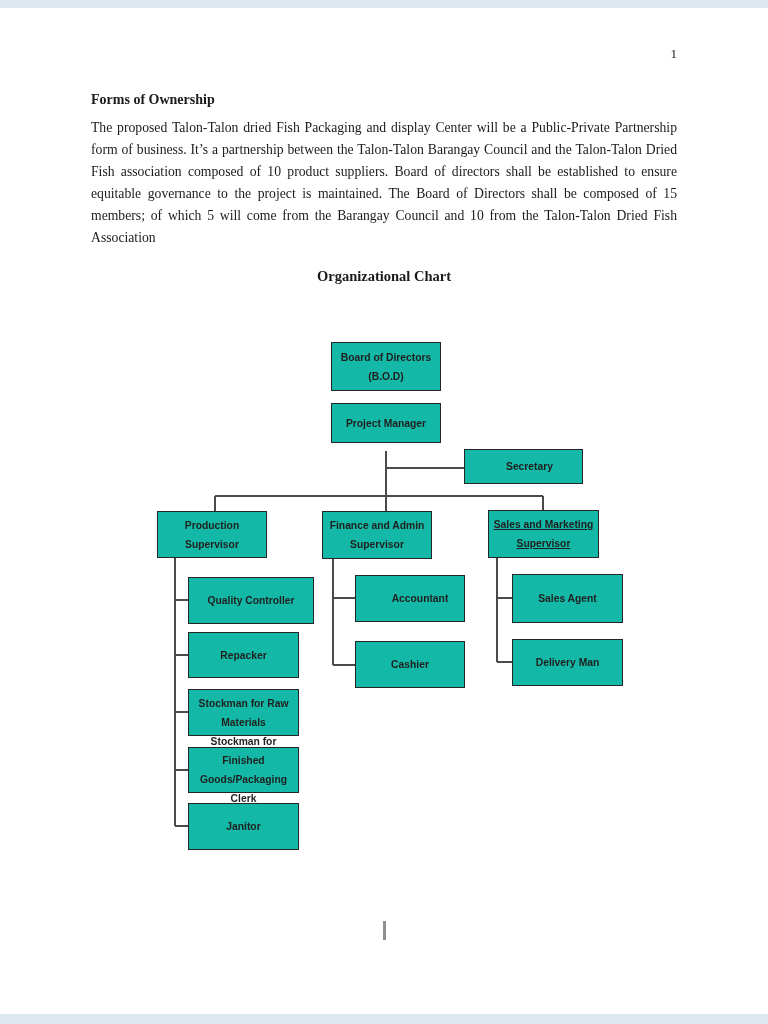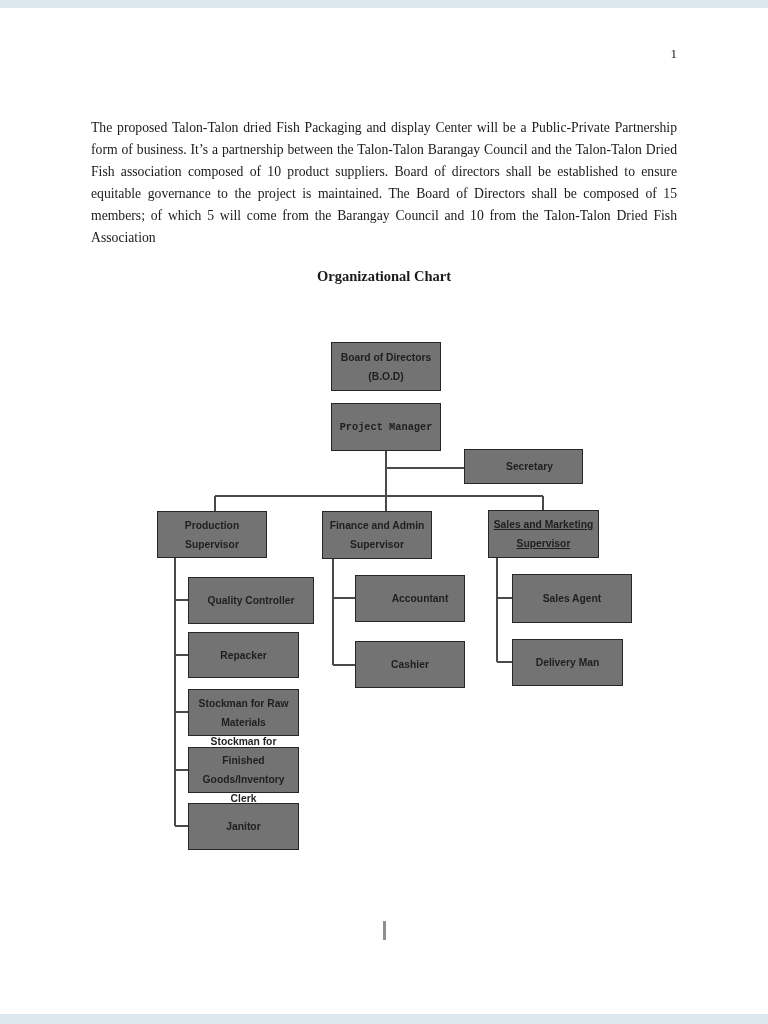--- a/index.html
+++ b/index.html
@@ -13,35 +13,36 @@
   #page-number{position:absolute;top:46px;left:91px;width:586px;text-align:right;font-size:13px;}
   #doc-heading{position:absolute;top:92px;left:91px;width:586px;font-size:14px;font-weight:700;}
   #doc-paragraph{
     position:absolute;top:117px;left:91px;width:586px;
     font-size:13.7px;line-height:22px;text-align:justify;text-justify:inter-word;
   }
   #chart-title{position:absolute;top:268px;left:91px;width:586px;text-align:center;font-size:14.5px;font-weight:700;}
   #org-chart{position:absolute;top:0;left:0;width:768px;height:1024px;}
   #connector-svg{position:absolute;top:0;left:0;width:768px;height:1024px;}
   .org-box{
-    position:absolute;background:#737373;border:1.4px solid #262626;box-sizing:border-box;
+    position:absolute;background:#14b8a6;border:1.4px solid #262626;box-sizing:border-box;
     display:flex;flex-direction:column;align-items:center;justify-content:center;
     font-family:"Liberation Sans","DejaVu Sans",sans-serif;font-size:10.3px;font-weight:700;
     color:#1f1f1f;text-align:center;line-height:19px;
   }
   #text-cursor{position:absolute;left:383px;top:921px;width:2.5px;height:19px;background:#8f8f8f;}
 </style>
 </head>
 <body>
 
 <div id="viewport">
   <div id="top-strip" class="edge-strip"></div>
   <div id="bottom-strip" class="edge-strip"></div>
 
   <div id="page-number">1</div>
+  <div id="doc-heading">Forms of Ownership</div>
   <div id="doc-paragraph">The proposed Talon-Talon dried Fish Packaging and display Center will be a Public-Private Partnership form of business. It’s a partnership between the Talon-Talon Barangay Council and the Talon-Talon Dried Fish association composed of 10 product suppliers. Board of directors shall be established to ensure equitable governance to the project is maintained. The Board of Directors shall be composed of 15 members; of which 5 will come from the Barangay Council and 10 from the Talon-Talon Dried Fish Association</div>
   <div id="chart-title">Organizational Chart</div>
 
   <div id="org-chart">
     <svg id="connector-svg" viewBox="0 0 768 1024" shape-rendering="crispEdges">
         <line x1="386" y1="451" x2="386" y2="511" stroke="#4a4a4a" stroke-width="1.3"></line>
         <line x1="386" y1="468" x2="464" y2="468" stroke="#4a4a4a" stroke-width="1.3"></line>
         <line x1="215" y1="496" x2="543" y2="496" stroke="#4a4a4a" stroke-width="1.3"></line>
         <line x1="215" y1="496" x2="215" y2="511" stroke="#4a4a4a" stroke-width="1.3"></line>
         <line x1="543" y1="496" x2="543" y2="510" stroke="#4a4a4a" stroke-width="1.3"></line>
@@ -56,21 +57,21 @@
         <line x1="333" y1="665" x2="355" y2="665" stroke="#4a4a4a" stroke-width="1.3"></line>
         <line x1="497" y1="558" x2="497" y2="662" stroke="#4a4a4a" stroke-width="1.3"></line>
         <line x1="497" y1="598" x2="512" y2="598" stroke="#4a4a4a" stroke-width="1.3"></line>
         <line x1="497" y1="662" x2="512" y2="662" stroke="#4a4a4a" stroke-width="1.3"></line>
       </svg>
     <div id="org-boxes">
         <div class="org-box" style="left: 331px; top: 342px; width: 110px; height: 49px; border-color: rgb(38, 38, 38);">
           <div>Board of Directors</div>
           <div>(B.O.D)</div>
         </div>
-        <div class="org-box" style="left: 331px; top: 403px; width: 110px; height: 48px; border-color: rgb(38, 38, 38); font-family: Liberation Mono, monospace;">
+        <div class="org-box" style="left: 331px; top: 403px; width: 110px; height: 40px; border-color: rgb(38, 38, 38);">
           <div>Project Manager</div>
         </div>
         <div class="org-box" style="left: 464px; top: 449px; width: 119px; height: 35px; border-color: rgb(38, 38, 38); padding-left: 12px;">
           <div>Secretary</div>
         </div>
         <div class="org-box" style="left: 157px; top: 511px; width: 110px; height: 47px; border-color: rgb(38, 38, 38); align-items: center;">
           <div>Production Supervisor</div>
         </div>
         <div class="org-box" style="left: 322px; top: 511px; width: 110px; height: 48px; border-color: rgb(38, 38, 38);">
           <div>Finance and Admin</div>
@@ -85,32 +86,32 @@
         </div>
         <div class="org-box" style="left: 188px; top: 632px; width: 111px; height: 46px; border-color: rgb(38, 38, 38);">
           <div>Repacker</div>
         </div>
         <div class="org-box" style="left: 188px; top: 689px; width: 111px; height: 47px; border-color: rgb(38, 38, 38);">
           <div>Stockman for Raw</div>
           <div>Materials</div>
         </div>
         <div class="org-box" style="left: 188px; top: 747px; width: 111px; height: 46px; border-color: rgb(38, 38, 38);">
           <div>Stockman for Finished</div>
-          <div>Goods/Inventory Clerk</div>
+          <div>Goods/Packaging Clerk</div>
         </div>
         <div class="org-box" style="left: 188px; top: 803px; width: 111px; height: 47px; border-color: rgb(38, 38, 38);">
           <div>Janitor</div>
         </div>
         <div class="org-box" style="left: 355px; top: 575px; width: 110px; height: 47px; border-color: rgb(38, 38, 38); padding-left: 20px;">
           <div>Accountant</div>
         </div>
         <div class="org-box" style="left: 355px; top: 641px; width: 110px; height: 47px; border-color: rgb(38, 38, 38);">
           <div>Cashier</div>
         </div>
-        <div class="org-box" style="left: 512px; top: 574px; width: 120px; height: 49px; border-color: rgb(38, 38, 38);">
+        <div class="org-box" style="left: 512px; top: 574px; width: 111px; height: 49px; border-color: rgb(38, 38, 38);">
           <div>Sales Agent</div>
         </div>
         <div class="org-box" style="left: 512px; top: 639px; width: 111px; height: 47px; border-color: rgb(38, 38, 38);">
           <div>Delivery Man</div>
         </div>
       </div>
   </div>
 
   <div id="text-cursor"></div>
 </div>

